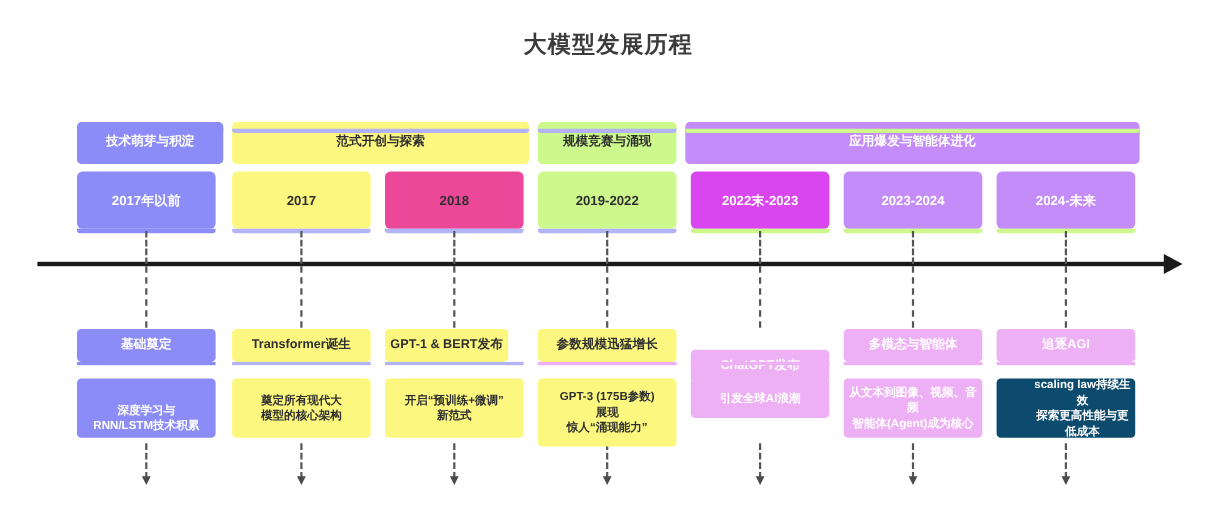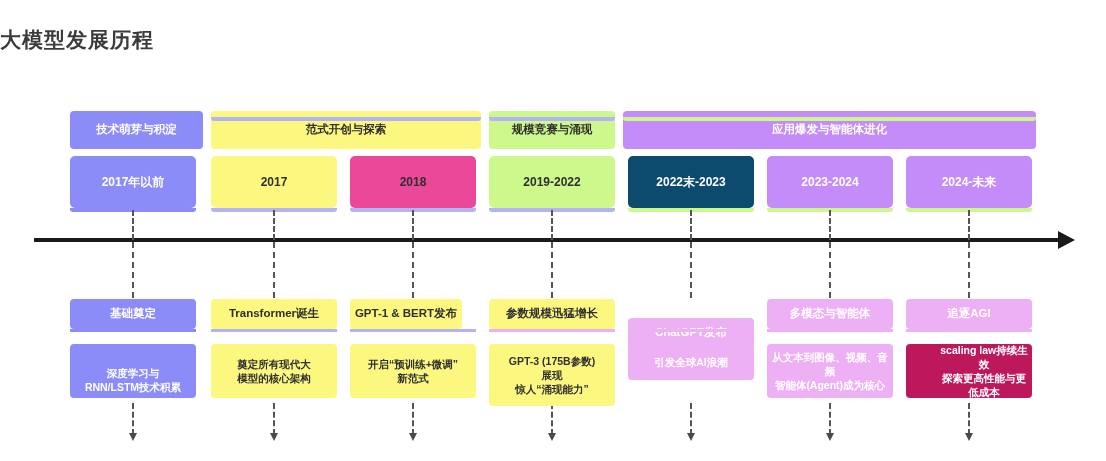--- a/index.html
+++ b/index.html
@@ -21,20 +21,21 @@
     width: 1106px;
     height: 461px;
   }
 
   
   .title {
     position: absolute;
     left: 0;
     top: 26px;
     width: 1106px;
+    text-align: center;
     font-size: 21px;
     font-weight: bold;
     color: #3b3b3b;
     letter-spacing: 1px;
   }
 
   
   .box {
     position: absolute;
     box-sizing: border-box;
@@ -167,21 +168,21 @@
 
   <div id="year-layer">
       <div class="box year txt-light" style="left: 70px; width: 126px; background: rgb(140, 140, 248);">2017年以前</div>
       <div class="year-underline" style="left: 70px; width: 126px; background: rgb(140, 140, 248);"></div>
       <div class="box year txt-dark" style="left: 211px; width: 126px; background: rgb(252, 248, 127);">2017</div>
       <div class="year-underline" style="left: 211px; width: 126px; background: rgb(179, 179, 247);"></div>
       <div class="box year txt-dark" style="left: 350px; width: 126px; background: #ec4899;">2018</div>
       <div class="year-underline" style="left: 350px; width: 126px; background: rgb(179, 179, 247);"></div>
       <div class="box year txt-dark" style="left: 489px; width: 126px; background: rgb(204, 248, 140);">2019-2022</div>
       <div class="year-underline" style="left: 489px; width: 126px; background: rgb(179, 179, 247);"></div>
-      <div class="box year txt-light" style="left: 628px; width: 126px; background: #0c4a6e;">2022末-2023</div>
+      <div class="box year txt-light" style="left: 628px; width: 126px; background: #d946ef;">2022末-2023</div>
       <div class="year-underline" style="left: 628px; width: 126px; background: rgb(204, 248, 140);"></div>
       <div class="box year txt-light" style="left: 767px; width: 126px; background: rgb(196, 140, 248);">2023-2024</div>
       <div class="year-underline" style="left: 767px; width: 126px; background: rgb(204, 248, 140);"></div>
       <div class="box year txt-light" style="left: 906px; width: 126px; background: rgb(196, 140, 248);">2024-未来</div>
       <div class="year-underline" style="left: 906px; width: 126px; background: rgb(204, 248, 140);"></div>
     </div>
 
   <div class="axis-line"></div>
   <div class="axis-head"></div>
 
@@ -239,17 +240,17 @@
       <div class="box event-desc txt-dark" style="left: 211px; width: 126px; height: 54px; background: rgb(252, 248, 127);"><div class="desc-inner">奠定所有现代大
 模型的核心架构</div></div>
       <div class="box event-desc txt-dark" style="left: 350px; width: 126px; height: 54px; background: rgb(252, 248, 127); align-items: center;"><div class="desc-inner">开启“预训练+微调”
 新范式</div></div>
       <div class="box event-desc txt-dark" style="left: 489px; width: 126px; height: 62px; background: rgb(252, 248, 127);"><div class="desc-inner">GPT-3 (175B参数)
 展现
 惊人“涌现能力”</div></div>
       <div class="box event-desc txt-light" style="left: 628px; width: 126px; height: 36px; background: rgb(238, 176, 245);"><div class="desc-inner">引发全球AI浪潮</div></div>
       <div class="box event-desc txt-light" style="left: 767px; width: 126px; height: 54px; background: rgb(238, 176, 245);"><div class="desc-inner">从文本到图像、视频、音频
 智能体(Agent)成为核心</div></div>
-      <div class="box event-desc txt-light" style="left: 906px; width: 126px; height: 54px; background: #be185d; padding-left: 32px;"><div class="desc-inner">scaling law持续生效
+      <div class="box event-desc txt-light" style="left: 906px; width: 126px; height: 54px; background: #0c4a6e; padding-left: 32px;"><div class="desc-inner">scaling law持续生效
 探索更高性能与更低成本</div></div>
     </div>
 
 </div>
 
 </body></html>

